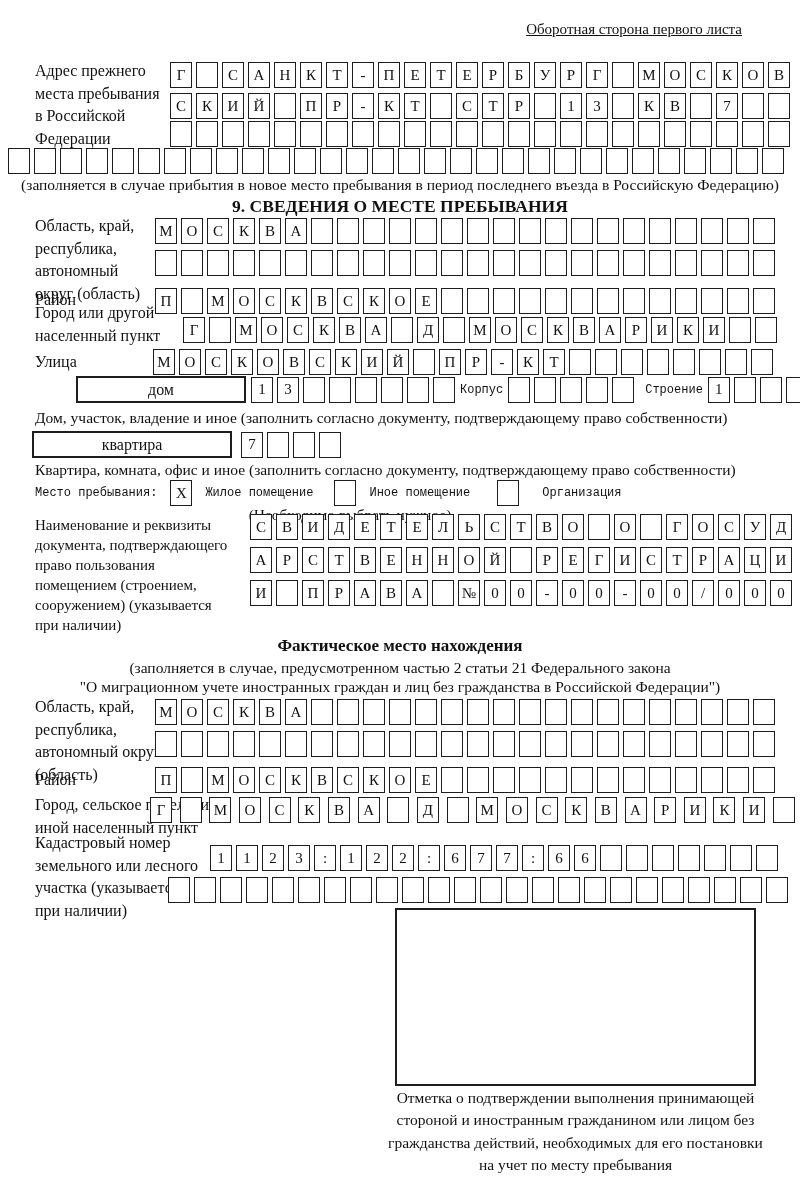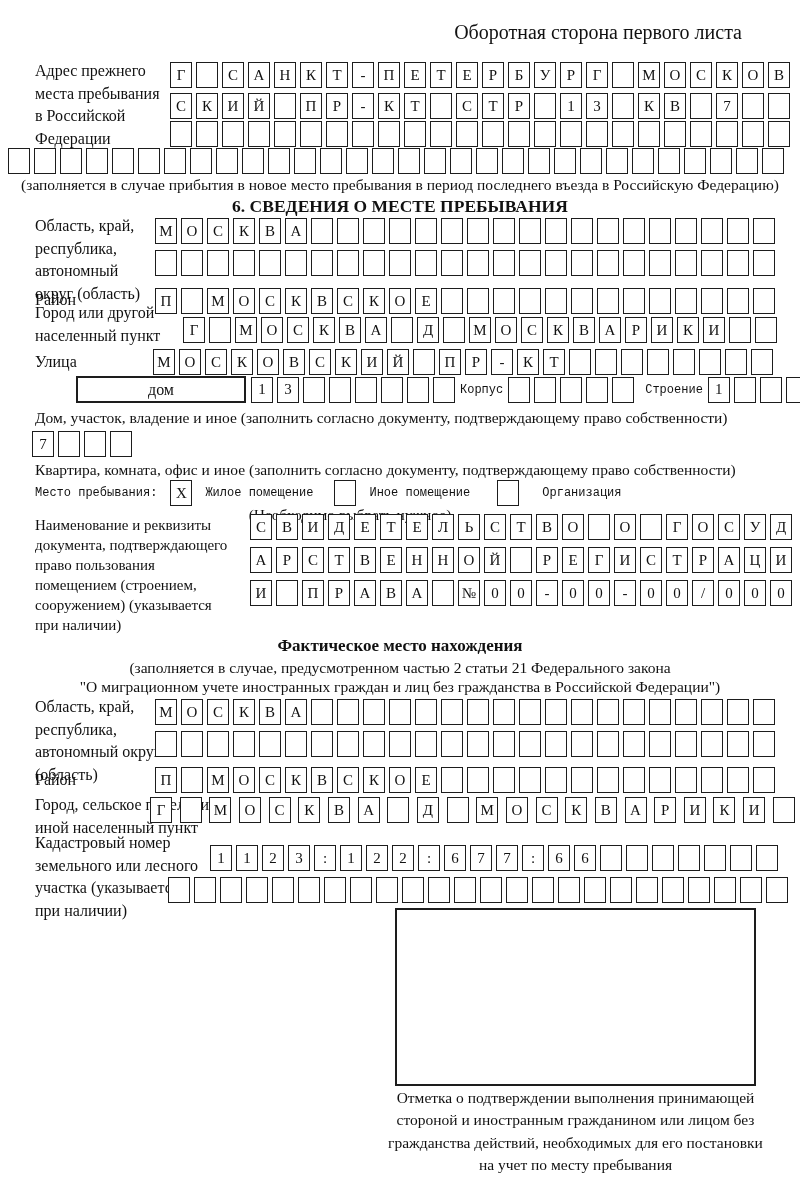--- a/index.html
+++ b/index.html
@@ -1,20 +1,20 @@
 <!DOCTYPE html>
 <html><head>
 <meta charset="utf-8">
 <style>
   html,body{margin:0;padding:0;background:#fff;}
   .page{
     position:relative;width:800px;height:1180px;background:#ffffff;
     font-family:"Liberation Serif","DejaVu Serif",serif;color:#111;overflow:hidden;
   }
-  .hnote{position:absolute;font-size:20px;}
+  .hnote{position:absolute;font-size:15px;text-decoration:underline;}
   .label{position:absolute;font-size:16px;line-height:1.42;white-space:pre-line;}
   .label.small{font-size:15px;line-height:1.33;}
   .note{position:absolute;font-size:15.5px;}
   .center{left:0;width:100%;text-align:center;}
   .h{position:absolute;left:0;width:100%;text-align:center;font-weight:bold;font-size:17.5px;}
   .cellrow{position:absolute;display:flex;gap:4px;}
   .cellrow.spread{width:645px;justify-content:space-between;gap:0;}
   .cells{display:flex;gap:4px;}
   .cell{
     box-sizing:border-box;flex:none;width:22px;height:26px;
@@ -146,21 +146,21 @@
       <span class="cell"></span>
       <span class="cell"></span>
       <span class="cell"></span>
       <span class="cell"></span>
       <span class="cell"></span>
       <span class="cell"></span>
       <span class="cell"></span>
     </div>
   <div class="note center" style="top:176px;">(заполняется в случае прибытия в новое место пребывания в период последнего въезда в Российскую Федерацию)</div>
 
-  <div class="h" style="top:196px;">6. СВЕДЕНИЯ О МЕСТЕ ПРЕБЫВАНИЯ</div>
+  <div class="h" style="top:196px;">9. СВЕДЕНИЯ О МЕСТЕ ПРЕБЫВАНИЯ</div>
 
   <div class="label" style="top:215px;left:35px;width:130px;">Область, край,
 республика,
 автономный
 округ (область)</div>
   <div class="cellrow" style="top:218px;left:155px;">
       <span class="cell">М</span>
       <span class="cell">О</span>
       <span class="cell">С</span>
       <span class="cell">К</span>
@@ -320,20 +320,21 @@
     <div class="cells">
         <span class="cell">1</span>
         <span class="cell"></span>
         <span class="cell"></span>
         <span class="cell"></span>
       </div>
   </div>
   <div class="note" style="top:409px;left:35px;">Дом, участок, владение и иное (заполнить согласно документу, подтверждающему право собственности)</div>
 
   <div class="row" style="top:431px;left:32px;gap:9px;">
+    <div class="namebox" style="width:200px;">квартира</div>
     <div class="cells">
         <span class="cell">7</span>
         <span class="cell"></span>
         <span class="cell"></span>
         <span class="cell"></span>
       </div>
   </div>
   <div class="note" style="top:461px;left:35px;">Квартира, комната, офис и иное (заполнить согласно документу, подтверждающему право собственности)</div>
 
   <div class="row" style="top:480px;left:35px;gap:13px;">

